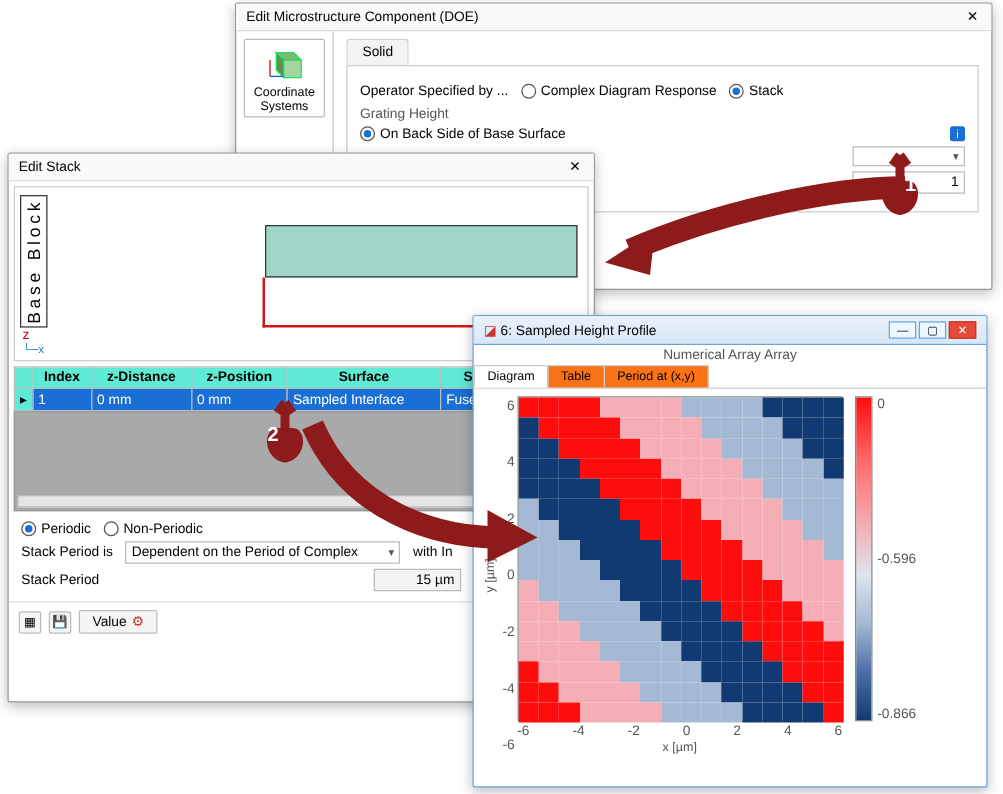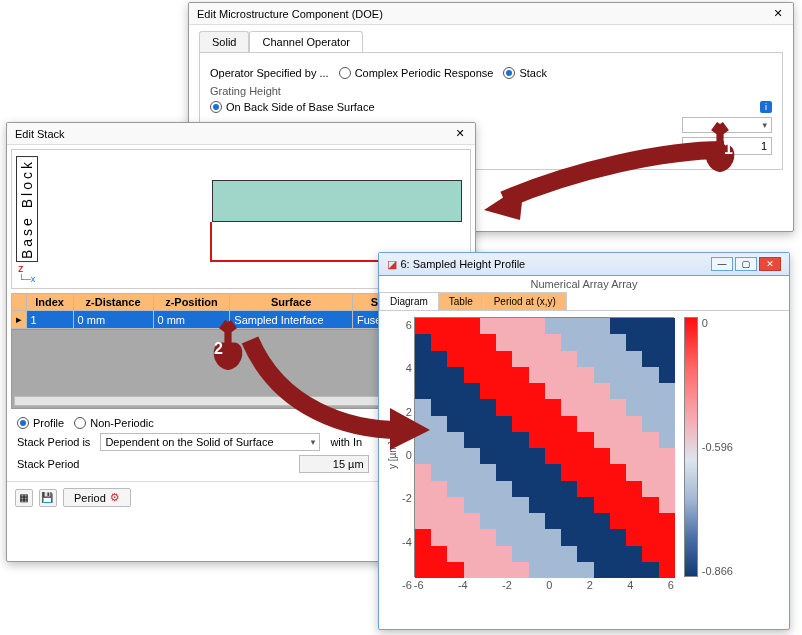--- a/index.html
+++ b/index.html
@@ -33,40 +33,40 @@
 
   
   #win2 { left: 6px; top: 122px; width: 470px; height: 440px; z-index: 2; }
   #win2 .canvas { position:relative; border:1px solid #ccc; margin:4px; height:140px; background:#fff; }
   .base-label { position:absolute; left:4px; top:6px; writing-mode:vertical-rl; transform:rotate(180deg); border:1px solid #333; padding:2px 2px; font-size:14px; letter-spacing:3px; }
   .axis { position:absolute; left:6px; bottom:4px; font-size:9px; color:#1a6fd6; }
   .axis .z { color:#c00; }
   .shape1 { position:absolute; left:200px; top:30px; width:250px; height:42px; background:#9fd6c9; border:1px solid #333; }
   .redline { position:absolute; left:198px; top:72px; width:254px; height:40px; border:2px solid #d01616; border-right:none; border-top:none; }
   .tbl { width:calc(100% - 8px); margin:0 4px; border-collapse:collapse; }
-  .tbl th, .tbl td { border:1px solid #bbb; padding:2px 4px; background:#fdba74; }
+  .tbl th, .tbl td { border:1px solid #bbb; padding:2px 4px; background:#5eead4; }
   .tbl td.sel { background:#1a6fd6; color:#fff; }
   .graybox { background:#a9a9a9; height:80px; margin:0 4px; border:1px solid #999; position:relative; }
   .section { padding:4px 10px; }
   .combo { border:1px solid #bbb; padding:2px 4px; background:#fff; display:inline-flex; align-items:center; min-width:220px; justify-content:space-between; }
   .combo .chev { font-size:9px; color:#555; }
   .bottombar { display:flex; gap:6px; align-items:center; padding:6px 8px; border-top:1px solid #ddd; }
   .bottombar .spacer { flex:1; }
   .small-icon { width:18px; height:18px; border:1px solid #bbb; border-radius:2px; display:inline-flex; align-items:center; justify-content:center; font-size:10px; background:#f5f5f5; }
   .validity-check { width:14px; height:14px; background:#1a9c3c; border-radius:50%; color:#fff; text-align:center; line-height:14px; font-size:9px; display:inline-block; }
 
   
   #win3 { left: 378px; top: 252px; width: 412px; height: 378px; z-index: 3; border-color:#6aa2df; }
   #win3 .titlebar { background:linear-gradient(#eaf2fb,#d7e6f7); border-bottom:1px solid #6aa2df; }
   .winbtns { display:flex; gap:2px; }
   .winbtn { width:22px; height:14px; border:1px solid #6aa2df; background:#eef6ff; text-align:center; line-height:12px; font-size:9px; cursor:pointer; }
   .winbtn.close { background:#e74a3b; color:#fff; border-color:#c0392b; }
   #win3 .subtitle { text-align:center; color:#555; padding:2px; }
   .inner-tabs { display:flex; border-bottom:1px solid #ccc; }
-  .inner-tab { padding:3px 10px; border:1px solid #ccc; border-bottom:none; margin-right:-1px; background:#fdba74; cursor:pointer; font-size:10px; }
+  .inner-tab { padding:3px 10px; border:1px solid #ccc; border-bottom:none; margin-right:-1px; background:#f97316; cursor:pointer; font-size:10px; }
   .inner-tab.active { background:#fff; }
   .plotarea { position:relative; padding:6px 6px 2px 6px; }
   .plot-title { text-align:center; font-size:11px; color:#555; }
   .plotgrid { display:flex; }
   .ylabel { writing-mode:vertical-rl; transform:rotate(180deg); text-align:center; font-size:10px; padding:0 2px; color:#555; }
   .yticks { display:flex; flex-direction:column; justify-content:space-between; font-size:9px; color:#555; padding:2px 2px; text-align:right; }
   .heat { position:relative; width:260px; height:260px; border:1px solid #888; }
   .heat .cell { position:absolute; }
   .xticks { display:flex; justify-content:space-between; font-size:9px; color:#555; padding:2px 0; }
   .xlabel { text-align:center; font-size:10px; color:#555; }
@@ -84,31 +84,42 @@
 </style>
 </head>
 <body>
 
 <div id="win1" class="window">
   <div class="titlebar">
     <span>Edit Microstructure Component (DOE)</span>
     <span class="close-x">✕</span>
   </div>
   <div class="body">
+    <div class="side">
+      <div class="iconbox">
+        <svg class="cube" viewBox="0 0 30 28">
+          <polygon points="8,6 22,6 28,12 14,12" fill="#7fb97a" stroke="#2d5"></polygon>
+          <polygon points="8,6 14,12 14,26 8,20" fill="#5a9455" stroke="#2d5"></polygon>
+          <polygon points="14,12 28,12 28,26 14,26" fill="#a5d6a0" stroke="#2d5"></polygon>
+          <line x1="3" y1="25" x2="3" y2="12" stroke="#c00"></line>
+            <line x1="3" y1="25" x2="14" y2="25" stroke="#06c"></line>
+        </svg>
+        <div style="font-size:10px;">Coordinate Systems</div>
+      </div>
+    </div>
     <div class="main">
       <div class="tabs">
         <div class="tab">Solid</div>
-        <div class="tab active">Channel Operator</div>
       </div>
       <div class="tabpanel">
         <div class="row">
           <span>Operator Specified by ...</span>
           <span class="radio">
               <span class="dot"></span>
-              <span>Complex Periodic Response</span>
+              <span>Complex Diagram Response</span>
             </span>
           <span class="radio">
               <span class="dot sel"></span>
               <span>Stack</span>
             </span>
         </div>
         <div class="fieldset-title">Grating Height</div>
         <div class="row">
           <span class="radio">
               <span class="dot sel"></span>
@@ -162,48 +173,48 @@
     </tr>
   </tbody>
     </table>
   <div class="graybox">
     <div style="position:absolute; bottom:2px; left:2px; right:2px; height:10px; background:#e5e5e5; border:1px solid #bbb;"></div>
   </div>
   <div class="section">
     <div class="row">
       <span class="radio">
           <span class="dot sel"></span>
-          <span>Profile</span>
+          <span>Periodic</span>
         </span>
       <span class="radio">
           <span class="dot"></span>
           <span>Non-Periodic</span>
         </span>
     </div>
     <div class="row">
       <span>Stack Period is</span>
       <span class="combo">
-          <span>Dependent on the Solid of Surface</span>
+          <span>Dependent on the Period of Complex</span>
           <span class="chev">▾</span>
         </span>
       <span>with In</span>
     </div>
     <div class="row">
       <span>Stack Period</span>
       <span style="flex:1"></span>
       <span class="txtfield" style="min-width:70px; text-align:right; background:#f3f3f3;">15 µm</span>
       <span>×</span>
       <span class="txtfield" style="min-width:70px; text-align:right; background:#f3f3f3;">15 µm</span>
     </div>
   </div>
   <div class="bottombar">
     <span class="small-icon">▦</span>
     <span class="small-icon">💾</span>
     <span class="btn">
-        <span>Period</span> 
+        <span>Value</span> 
         <span style="color:#c33;">⚙</span>
       </span>
     <span class="spacer"></span>
     <span class="btn" style="min-width:70px; justify-content:center;">OK</span>
   </div>
 </div>
 
 <div id="win3" class="window">
   <div class="titlebar">
     <span><span style="color:#c33;">◪</span> <span>6: Sampled Height Profile</span></span>
@@ -492,20 +503,21 @@
           </div>
         <div class="xticks" style="width:260px;">
           <span>-6</span>
             <span>-4</span>
             <span>-2</span>
             <span>0</span>
             <span>2</span>
             <span>4</span>
             <span>6</span>
         </div>
+        <div class="xlabel" style="width:260px;">x [µm]</div>
       </div>
       <div style="display:flex;">
         <div class="colorbar-wrap">
           <div class="colorbar"></div>
         </div>
         <div class="cticks">
           <span>0</span>
             <span>-0.596</span>
             <span>-0.866</span>
         </div>

